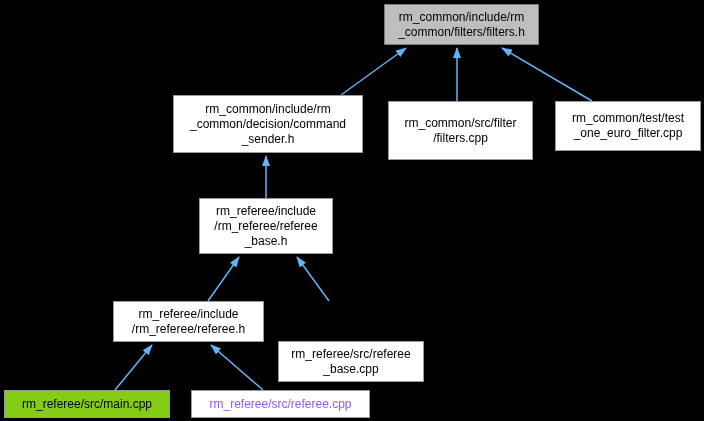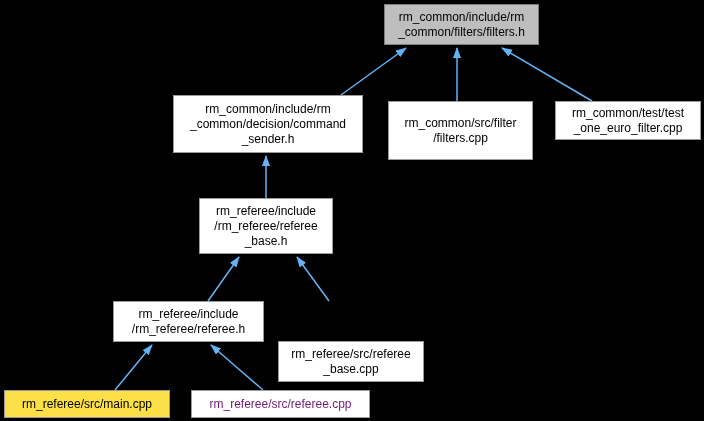--- a/index.html
+++ b/index.html
@@ -36,21 +36,21 @@
     text-decoration: none;
   }
   .node.current {
     background: #bebebe;
     border-color: #7d7d7d;
   }
   
   .n0 { left: 384px; top: 4px;   width: 155px; height: 41px; }
   .n1 { left: 173px; top: 95px;  width: 190px; height: 58px; }
   .n2 { left: 388px; top: 101px; width: 145px; height: 59px; }
-  .n3 { left: 555px; top: 101px; width: 146px; height: 39px; }
+  .n3 { left: 555px; top: 101px; width: 146px; height: 50px; }
   .n4 { left: 199px; top: 198px; width: 134px; height: 56px; }
   .n5 { left: 113px; top: 301px; width: 151px; height: 41px; }
   .n6 { left: 278px; top: 301px; width: 146px; height: 41px; }
   .n7 { left: 4px;   top: 390px; width: 166px; height: 28px; }
   .n8 { left: 191px; top: 390px; width: 179px; height: 28px; }
 </style>
 </head>
 <body>
 
 <div class="canvas" style="background: rgb(0, 0, 0);">
@@ -82,16 +82,16 @@
 /filters.cpp</a>
   <a class="node n3" style="background: rgb(255, 255, 255); border-color: rgb(154, 154, 154); color: rgb(0, 0, 0);">rm_common/test/test
 _one_euro_filter.cpp</a>
   <a class="node n4" style="background: rgb(255, 255, 255); border-color: rgb(154, 154, 154); color: rgb(0, 0, 0);">rm_referee/include
 /rm_referee/referee
 _base.h</a>
   <a class="node n5" style="background: rgb(255, 255, 255); border-color: rgb(154, 154, 154); color: rgb(0, 0, 0);">rm_referee/include
 /rm_referee/referee.h</a>
   <a class="node n6" style="background: rgb(255, 255, 255); border-color: rgb(154, 154, 154); color: rgb(0, 0, 0); margin-top: 40px;">rm_referee/src/referee
 _base.cpp</a>
-  <a class="node n7" style="background: #fde047; border-color: rgb(154, 154, 154); color: rgb(0, 0, 0);">rm_referee/src/main.cpp</a>
-  <a class="node n8" style="background: rgb(255, 255, 255); border-color: rgb(154, 154, 154); color: #701a75;">rm_referee/src/referee.cpp</a>
+  <a class="node n7" style="background: #84cc16; border-color: rgb(154, 154, 154); color: rgb(0, 0, 0);">rm_referee/src/main.cpp</a>
+  <a class="node n8" style="background: rgb(255, 255, 255); border-color: rgb(154, 154, 154); color: #8b5cf6;">rm_referee/src/referee.cpp</a>
 
 </div>
 
 </body></html>

